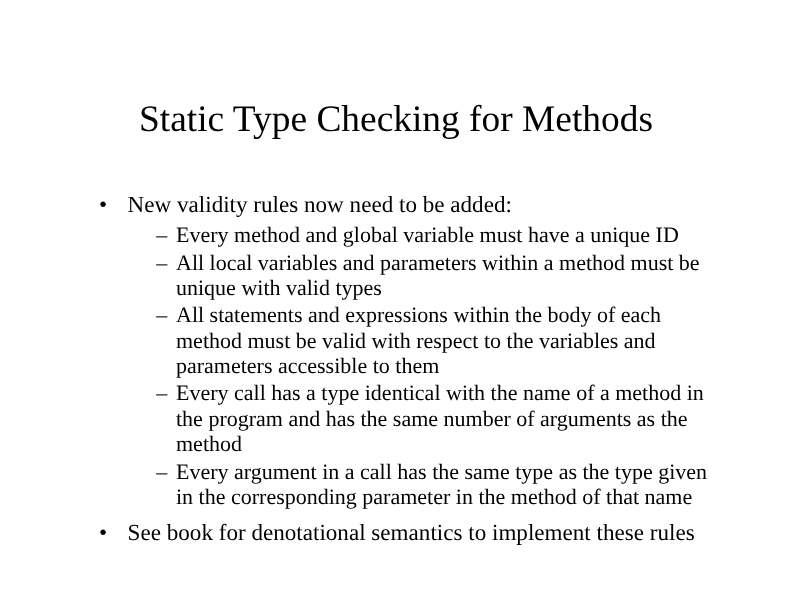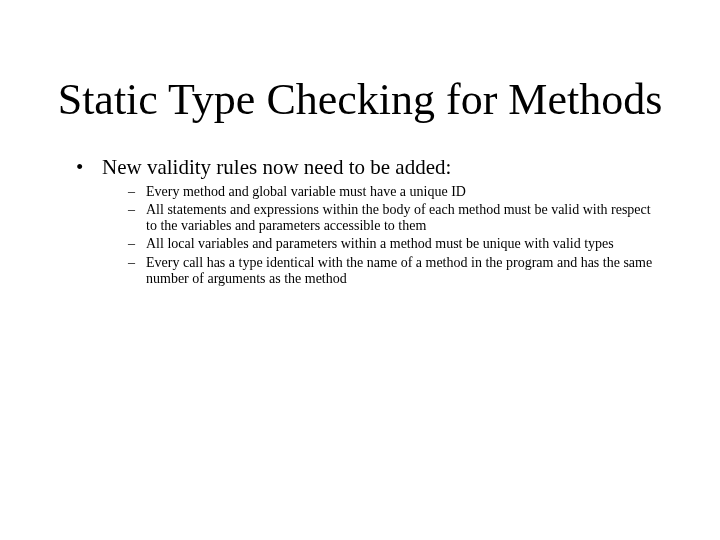--- a/index.html
+++ b/index.html
@@ -12,31 +12,30 @@
     color: #000000;
   }
   .slide {
     box-sizing: border-box;
     width: 720px;
     height: 540px;
     padding: 0;
     position: relative;
   }
   .title {
-    font-size: 44px;
+    font-size: 34px;
     text-align: center;
-    margin: 0;
+    margin: 16px;
     padding-top: 74px;
     padding-bottom: 30px;
     font-weight: normal;
   }
   .body {
-    padding-left: 45px;
+    padding-left: 90px;
     padding-right: 58px;
-    margin-left: 31px;
   }
   ul.level1 {
     list-style: none;
     margin: 0;
     padding: 0;
     font-size: 21px;
     line-height: 1.2;
   }
   ul.level1 > li {
     position: relative;
@@ -47,21 +46,21 @@
     content: "•";
     position: absolute;
     left: 0;
     top: 0;
     font-size: 21px;
   }
   ul.level2 {
     list-style: none;
     margin: 4px 0 8px 0;
     padding: 0 0 0 26px;
-    font-size: 14px;
+    font-size: 20px;
     line-height: 1.15;
   }
   ul.level2 > li {
     position: relative;
     padding-left: 18px;
     margin-bottom: 2px;
   }
   ul.level2 > li::before {
     content: "–";
     position: absolute;
@@ -74,20 +73,24 @@
 
 <div class="slide">
   <h1 class="title">Static Type Checking for Methods</h1>
 
   <div class="body">
     <ul class="level1">
       <li>
         <span>New validity rules now need to be added:</span>
         <ul class="level2">
           <li><span>Every method and global variable must have a unique ID</span></li>
+          <li><span>All local variables and parameters within a method must be unique with valid types</span></li>
           <li><span>All statements and expressions within the body of each method must be valid with respect to the variables and parameters accessible to them</span></li>
-          <li><span>All local variables and parameters within a method must be unique with valid types</span></li>
           <li><span>Every call has a type identical with the name of a method in the program and has the same number of arguments as the method</span></li>
+          <li><span>Every argument in a call has the same type as the type given in the corresponding parameter in the method of that name</span></li>
         </ul>
+      </li>
+      <li>
+        <span>See book for denotational semantics to implement these rules</span>
       </li>
     </ul>
   </div>
 </div>
 
 </body></html>

